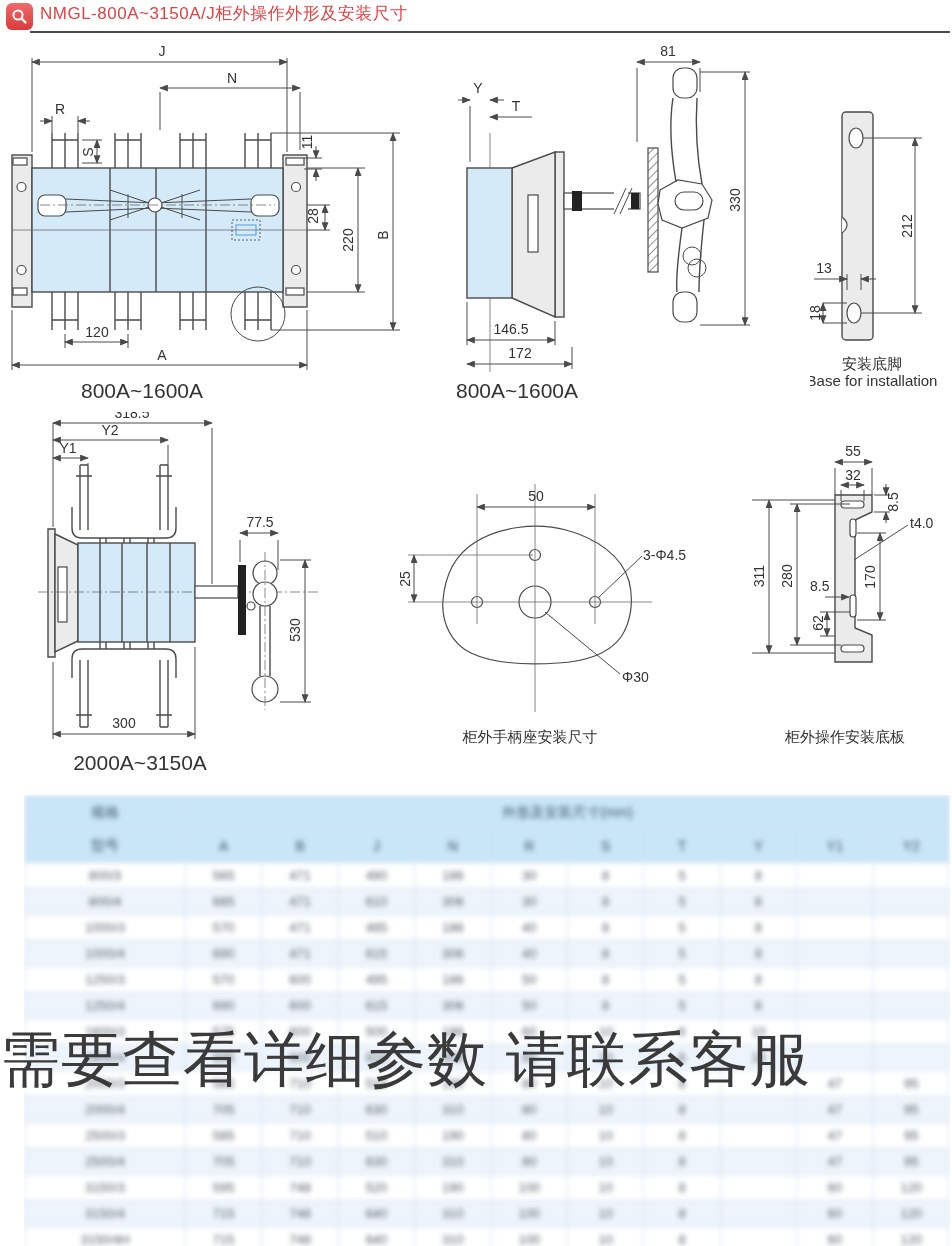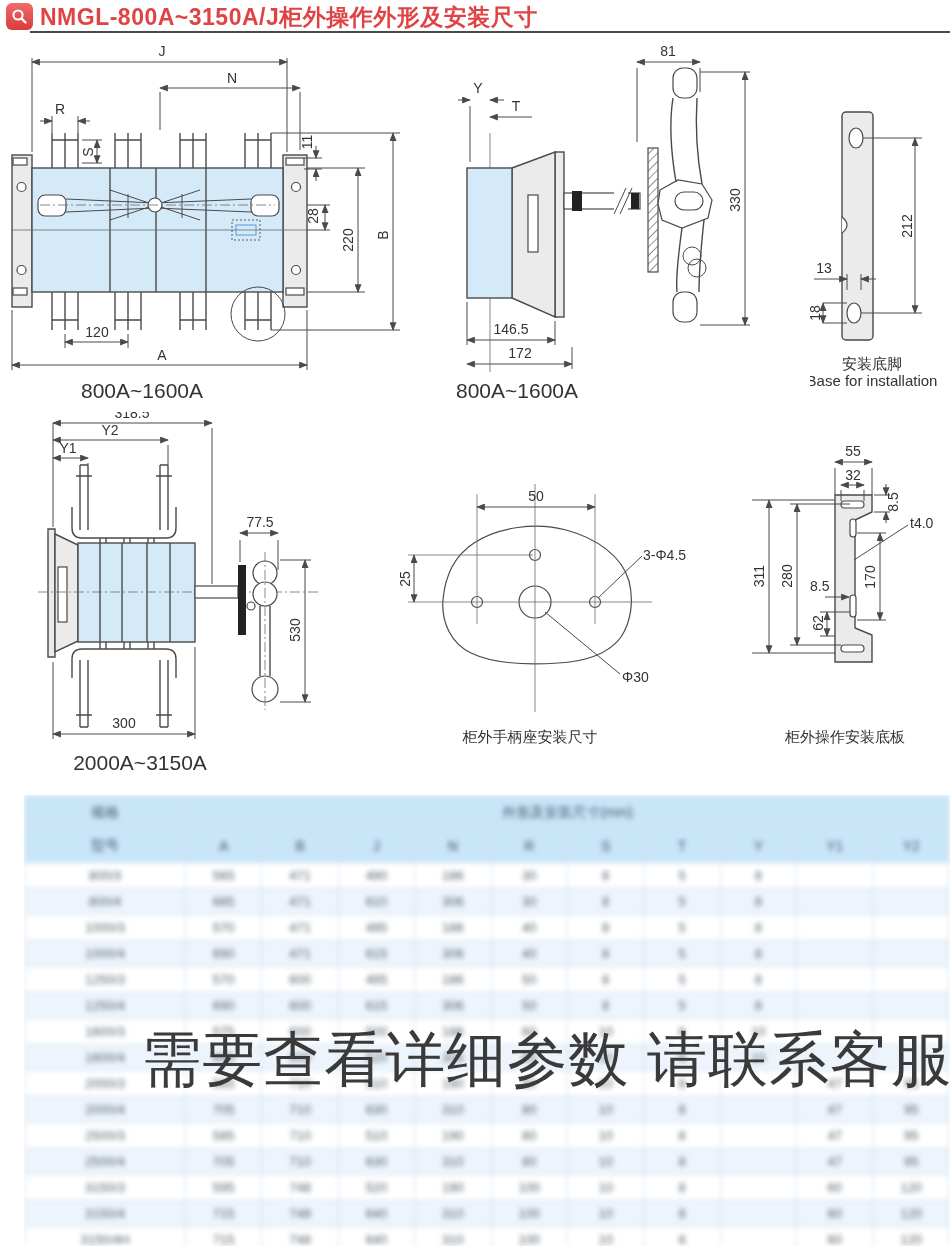--- a/index.html
+++ b/index.html
@@ -1,21 +1,21 @@
 <!DOCTYPE html>
 <html><head>
 <meta charset="utf-8">
 <style>
   html,body{margin:0;padding:0;background:#fff;}
   #page{position:relative;width:952px;height:1246px;background:#fff;overflow:hidden;
         font-family:"Liberation Sans",sans-serif;}
   
   .hicon{position:absolute;left:6px;top:3px;width:27px;height:27px;border-radius:6px;
          background:linear-gradient(180deg,#ef6b6b,#d93b3b);display:flex;align-items:center;justify-content:center;}
-  .htitle{position:absolute;left:40px;top:2px;font-size:23px;color:#e04343;letter-spacing:.5px;white-space:nowrap;font-weight:bold;}
+  .htitle{position:absolute;left:40px;top:2px;font-size:17px;color:#e04343;letter-spacing:.5px;white-space:nowrap;}
   .hrule{position:absolute;left:30px;top:31px;width:920px;height:2px;background:#4a4a4a;}
   
   .drw{position:absolute;}
   .out{stroke:#4a4a4a;stroke-width:1.4;fill:none;}
   .thin{stroke:#6a6a6a;stroke-width:.8;fill:none;}
   .dim{stroke:#4a4a4a;stroke-width:1;fill:none;}
   .cl{stroke:#6a6a6a;stroke-width:.8;fill:none;stroke-dasharray:10 3 2 3;}
   .fb{fill:#d5eaf9;stroke:#4a4a4a;stroke-width:1.4;}
   .fg{fill:#ebebeb;stroke:#4a4a4a;stroke-width:1.4;}
   .fw{fill:#fff;stroke:#4a4a4a;stroke-width:1.2;}
@@ -31,21 +31,21 @@
   table{border-collapse:collapse;width:926px;table-layout:fixed;}
   th,td{border:1px solid #cfe0ef;text-align:center;font-size:13px;color:#55606b;
         overflow:hidden;white-space:nowrap;padding:0;}
   thead th{background:#c9e5f8;color:#3c5468;font-weight:normal;font-size:14px;}
   tr.hg1 th{height:33px;}
   tr.hg2 th{height:32px;}
   tbody tr{height:26px;}
   tbody tr:nth-child(odd){background:#ffffff;}
   tbody tr:nth-child(even){background:#edf4fb;}
   .wm{position:absolute;left:0;top:1020px;width:952px;height:80px;z-index:6;
-      font-size:60px;font-weight:500;color:#3a3a3a;text-align:right;white-space:nowrap;
+      font-size:60px;font-weight:500;color:#3a3a3a;text-align:left;white-space:nowrap;
       letter-spacing:1px;}
 </style>
 </head>
 <body>
 
 <div id="page">
 
   <div class="hicon">
     <svg width="17" height="17" viewBox="0 0 17 17">
       <circle cx="7" cy="7" r="4.6" fill="none" stroke="#fff" stroke-width="2"></circle>

